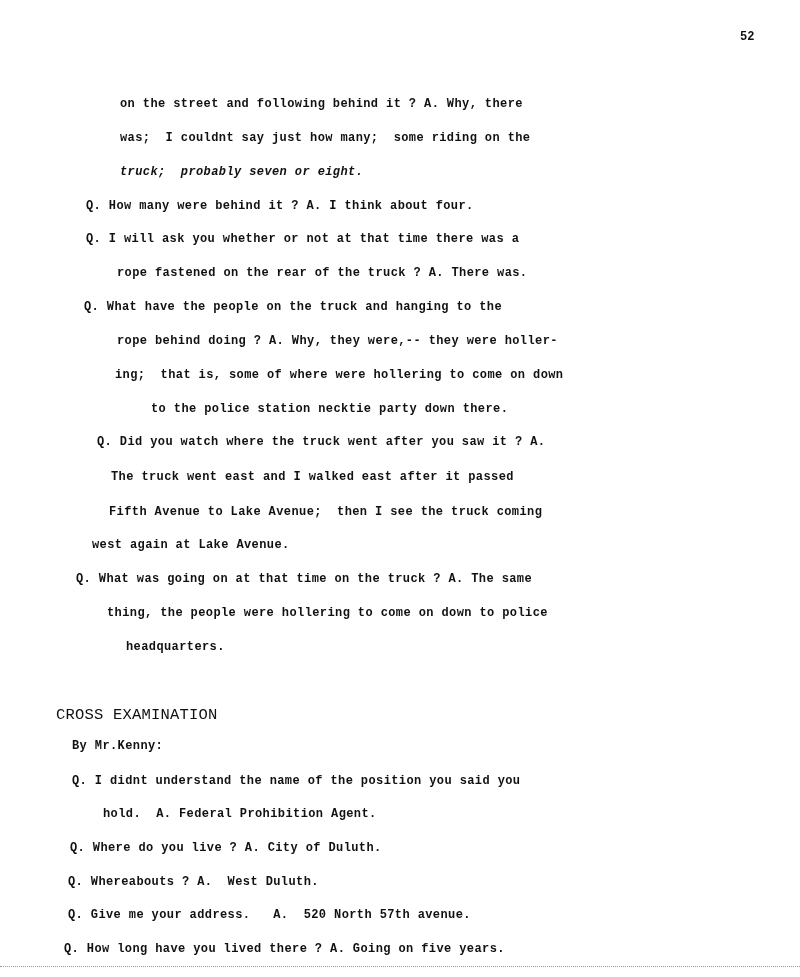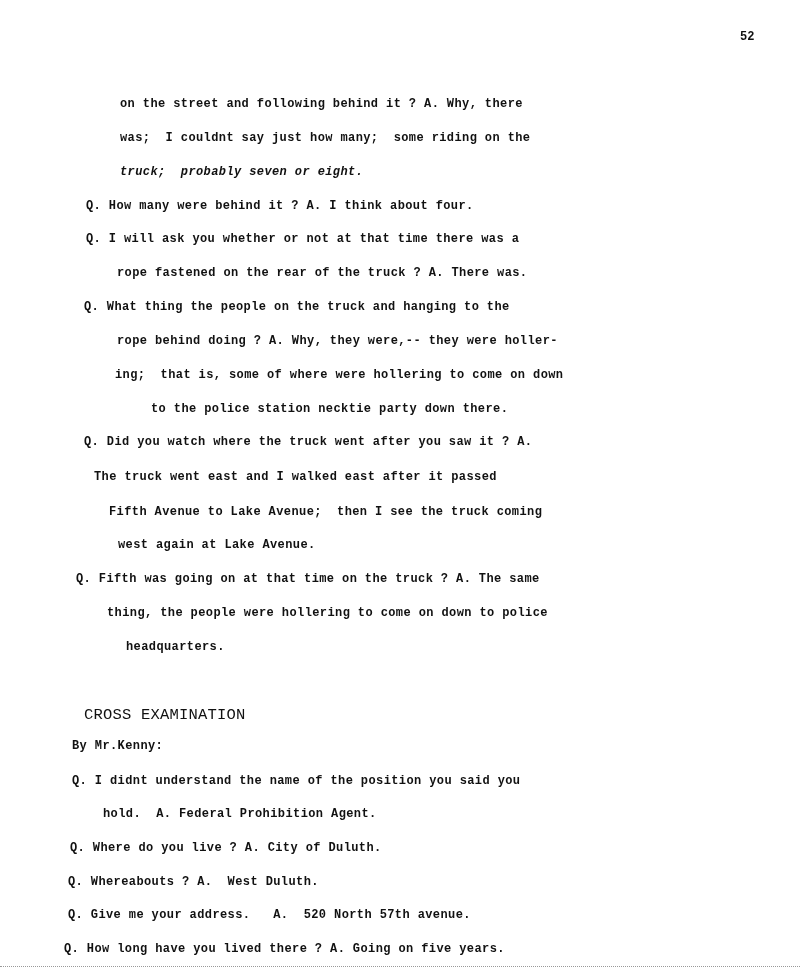--- a/index.html
+++ b/index.html
@@ -14,32 +14,32 @@
 <body>
 
 <div class="page-number">52</div>
 <div id="lines">
     <div class="line" style="left: 120px; top: 97px;">on the street and following behind it ? A. Why, there</div>
     <div class="line" style="left: 120px; top: 131px;">was;  I couldnt say just how many;  some riding on the</div>
     <div class="line" style="left: 120px; top: 165px; font-style: italic;">truck;  probably seven or eight.</div>
     <div class="line" style="left: 86px; top: 199px;">Q. How many were behind it ? A. I think about four.</div>
     <div class="line" style="left: 86px; top: 232px;">Q. I will ask you whether or not at that time there was a</div>
     <div class="line" style="left: 117px; top: 266px; text-align: right;">rope fastened on the rear of the truck ? A. There was.</div>
-    <div class="line" style="left: 84px; top: 300px;">Q. What thing the people on the truck and hanging to the</div>
+    <div class="line" style="left: 84px; top: 300px;">Q. What have the people on the truck and hanging to the</div>
     <div class="line" style="left: 117px; top: 334px;">rope behind doing ? A. Why, they were,-- they were holler-</div>
     <div class="line" style="left: 115px; top: 368px;">ing;  that is, some of where were hollering to come on down</div>
     <div class="line" style="left: 115px; top: 402px; margin-left: 36px;">to the police station necktie party down there.</div>
-    <div class="line" style="left: 84px; top: 435px; text-align: center;">Q. Did you watch where the truck went after you saw it ? A.</div>
-    <div class="line" style="left: 94px; top: 470px;">The truck went east and I walked east after it passed</div>
+    <div class="line" style="left: 97px; top: 435px; text-align: center;">Q. Did you watch where the truck went after you saw it ? A.</div>
+    <div class="line" style="left: 111px; top: 470px;">The truck went east and I walked east after it passed</div>
     <div class="line" style="left: 109px; top: 505px;">Fifth Avenue to Lake Avenue;  then I see the truck coming</div>
-    <div class="line" style="left: 118px; top: 538px; text-align: right;">west again at Lake Avenue.</div>
-    <div class="line" style="left: 76px; top: 572px;">Q. Fifth was going on at that time on the truck ? A. The same</div>
+    <div class="line" style="left: 92px; top: 538px; text-align: right;">west again at Lake Avenue.</div>
+    <div class="line" style="left: 76px; top: 572px;">Q. What was going on at that time on the truck ? A. The same</div>
     <div class="line" style="left: 107px; top: 606px;">thing, the people were hollering to come on down to police</div>
     <div class="line" style="left: 118px; top: 640px; margin-left: 8px;">headquarters.</div>
-    <div class="line heading" style="left: 84px; top: 706px;">CROSS EXAMINATION</div>
+    <div class="line heading" style="left: 56px; top: 706px;">CROSS EXAMINATION</div>
     <div class="line" style="left: 72px; top: 739px;">By Mr.Kenny:</div>
     <div class="line" style="left: 72px; top: 774px;">Q. I didnt understand the name of the position you said you</div>
     <div class="line" style="left: 103px; top: 807px;">hold.  A. Federal Prohibition Agent.</div>
     <div class="line" style="left: 70px; top: 841px;">Q. Where do you live ? A. City of Duluth.</div>
     <div class="line" style="left: 68px; top: 875px;">Q. Whereabouts ? A.  West Duluth.</div>
     <div class="line" style="left: 68px; top: 908px;">Q. Give me your address.   A.  520 North 57th avenue.</div>
     <div class="line" style="left: 64px; top: 942px;">Q. How long have you lived there ? A. Going on five years.</div>
   </div>
 <div class="dotted"></div>
 

